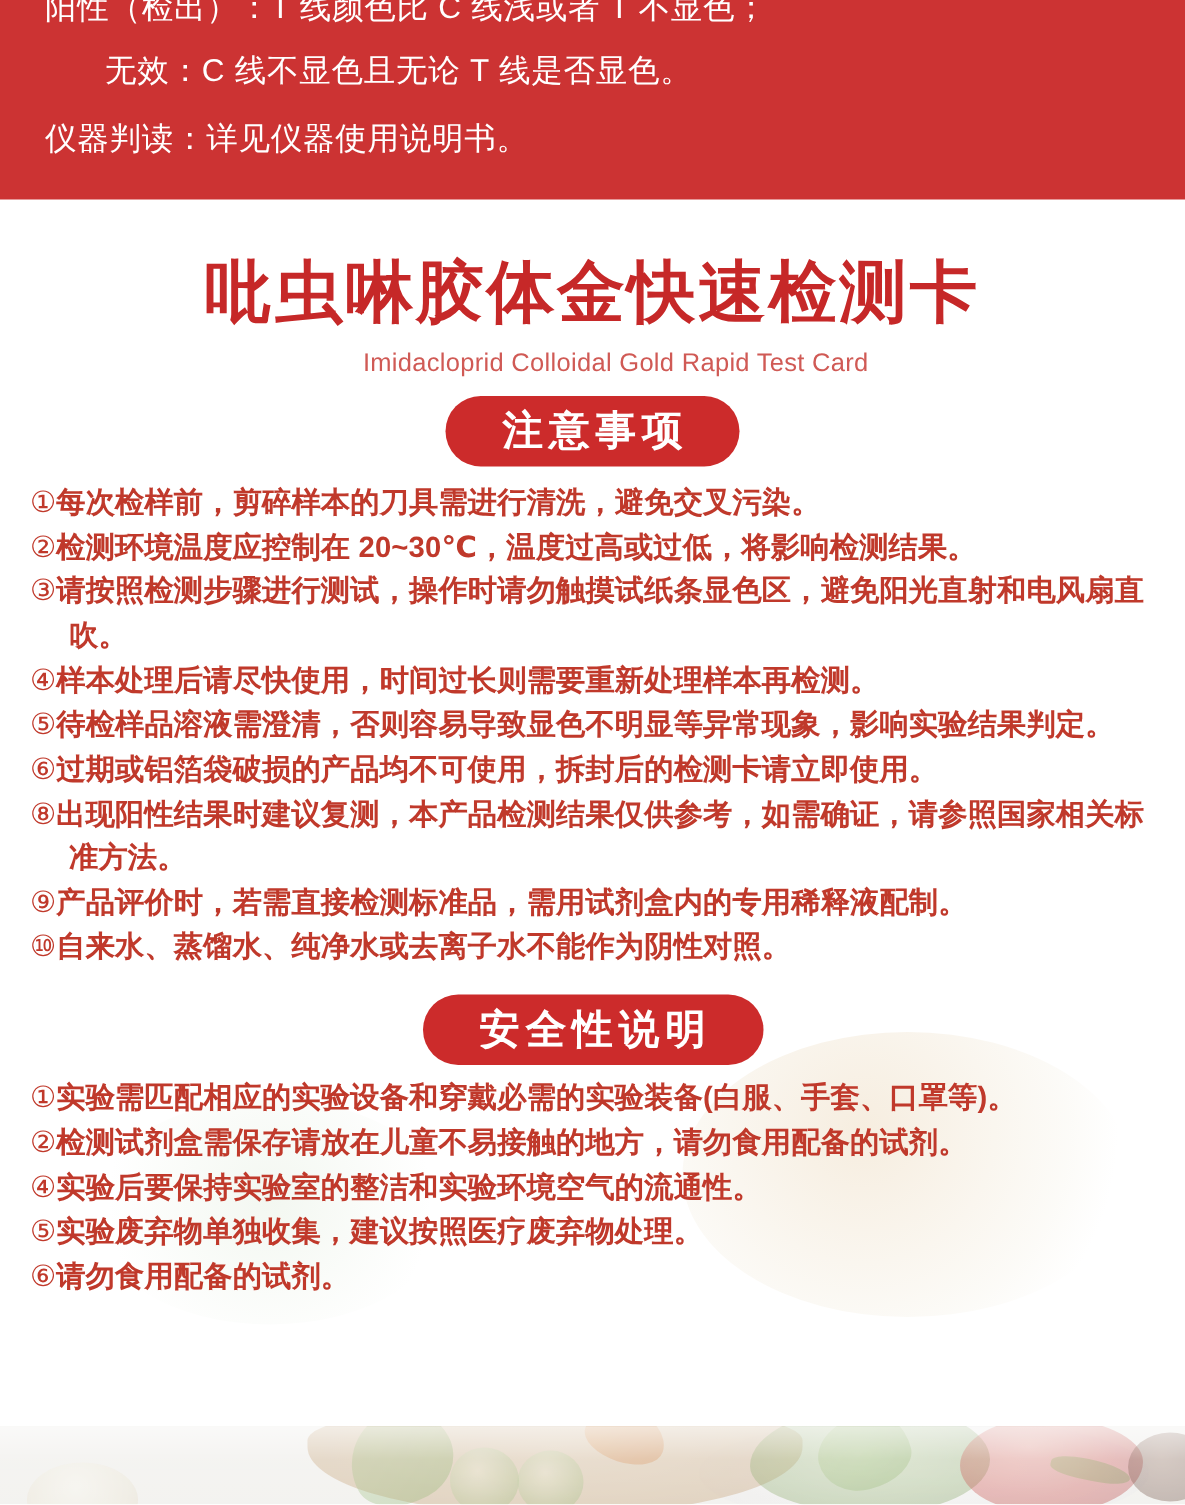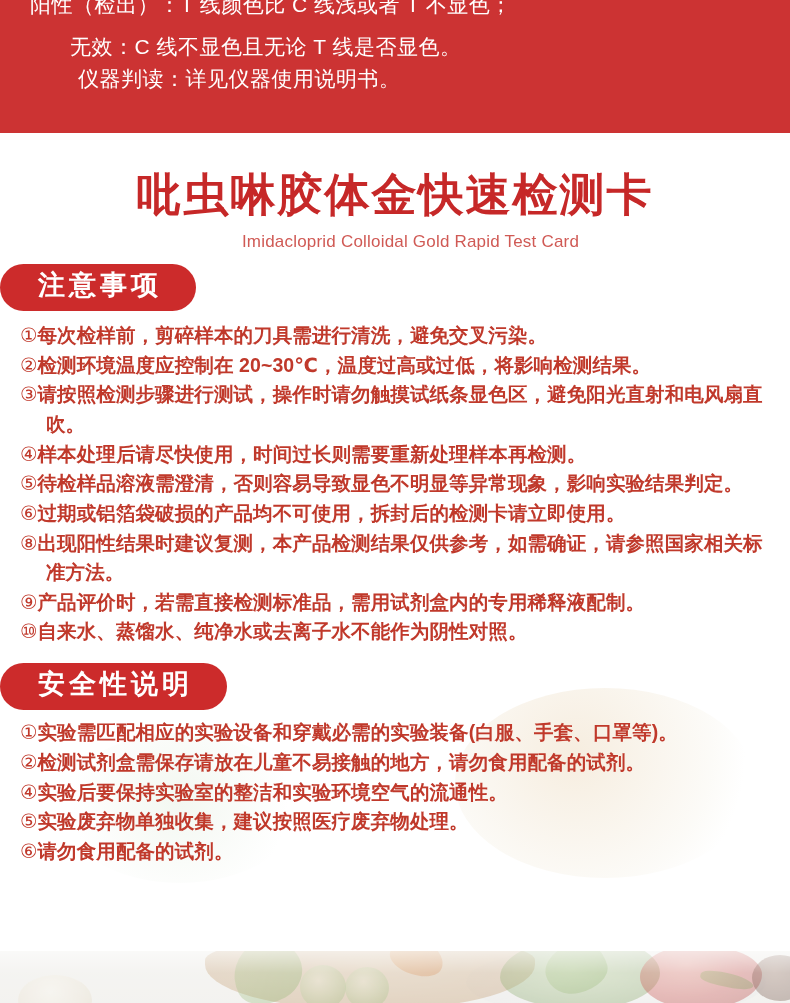--- a/index.html
+++ b/index.html
@@ -32,21 +32,21 @@
   .band-line {
     color: #ffffff;
     font-size: 21px;
     font-weight: 400;
     letter-spacing: 0.5px;
     padding-left: 30px;
     white-space: nowrap;
   }
   .band-line.l1 { position: absolute; top: -9px;  left: 0; }
   .band-line.l2 { position: absolute; top: 33px;  left: 0; margin-left: 40px; }
-  .band-line.l3 { position: absolute; top: 65px;  left: 0; margin-left: 48px; }
+  .band-line.l3 { position: absolute; top: 78px;  left: 0; }
 
   
   .content {
     position: absolute;
     top: 133px; left: 0;
     width: 790px;
     height: 818px;
     background: #ffffff;
     overflow: hidden;
   }
@@ -78,22 +78,22 @@
     color: #d05a55;
     font-size: 17px;
     font-weight: 400;
     letter-spacing: 0.2px;
     padding-top: 15px;
     margin-left: 31px;
   }
 
   .pill-wrap {
     position: relative;
+    text-align: center;
     padding-top: 12px;
-    font-family: Liberation Mono, monospace;
   }
   .pill {
     display: inline-block;
     background: #cc2b2b;
     color: #ffffff;
     font-size: 27px;
     font-weight: 700;
     letter-spacing: 4px;
     padding: 8px 34px 9px 38px;
     border-radius: 26px;

